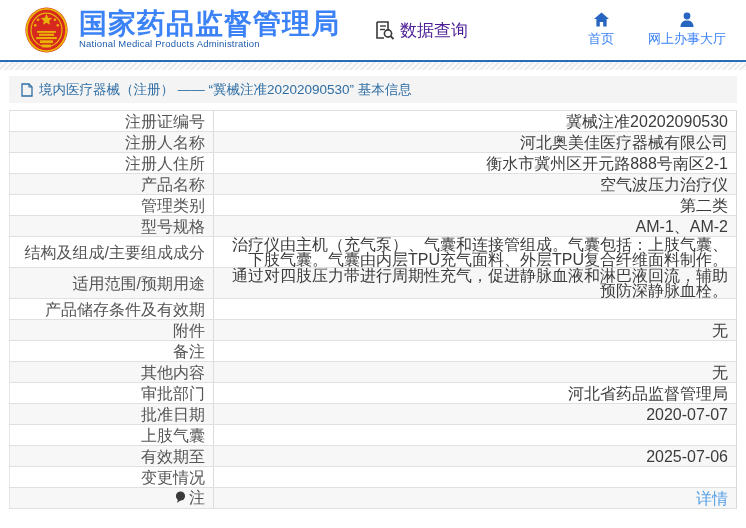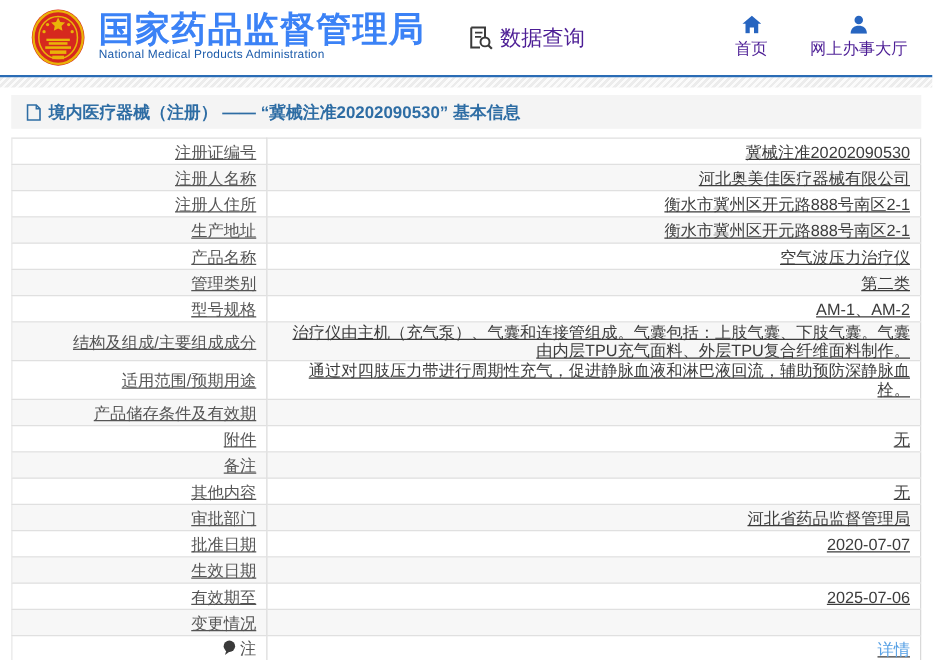--- a/index.html
+++ b/index.html
@@ -44,21 +44,21 @@
   .data-query-label { font-size: 17px; color: #4c1d95; }
   .header-nav { margin-left: auto; display: flex; align-items: center; }
   .nav-item {
     display: flex;
     flex-direction: column;
     align-items: center;
     margin-left: 34px;
     cursor: pointer;
   }
   .nav-item svg { margin-bottom: 3px; }
-  .nav-item-label { font-size: 13px; color: #4c1d95; }
+  .nav-item-label { font-size: 13px; color: #3b82f6; }
 
   
   .shadow-band {
     height: 8px;
     background: repeating-linear-gradient(
       135deg,
       #ececec 0px, #ececec 2px,
       #fbfbfb 2px, #fbfbfb 4px
     );
   }
@@ -67,44 +67,42 @@
   .main { padding: 4px 9px 0 9px; }
   .title-bar {
     margin-top: 2px;
     background: #f4f4f4;
     height: 27px;
     display: flex;
     align-items: center;
     padding: 0 12px;
     color: #2e6da4;
     font-size: 13.5px;
-    font-weight: bold;
   }
   .title-bar svg { margin-right: 6px; flex: 0 0 auto; }
 
   
   .info-table {
     width: 728px;
     margin-top: 7px;
     border-collapse: collapse;
     table-layout: fixed;
     border-left: 1px solid #e7e7e7;
     border-right: 1px solid #d9d9d9;
   }
   .info-table tr { background: #ffffff; }
   .info-table tr:nth-child(even) { background: #f7f7f7; }
   .info-table td {
     border-top: 1px solid #e0e0e0;
     border-bottom: 1px solid #e0e0e0;
-    font-size: 13px;
+    font-size: 16px;
     line-height: 15px;
     padding: 0 8px;
     height: 21px;
     vertical-align: middle;
-    text-decoration: underline;
   }
   .info-table td.label {
     width: 204px;
     text-align: right;
     color: #555;
     border-right: 1px solid #dcdcdc;
   }
   .info-table td.value {
     text-align: right;
     color: #3c3c3c;
@@ -196,24 +194,20 @@
       </tr>
       <tr>
         <td class="label">注册人名称</td>
         <td class="value">河北奥美佳医疗器械有限公司</td>
       </tr>
       <tr>
         <td class="label">注册人住所</td>
         <td class="value">衡水市冀州区开元路888号南区2-1</td>
       </tr>
       <tr>
-        <td class="label">生产地址</td>
-        <td class="value">衡水市冀州区开元路888号南区2-1</td>
-      </tr>
-      <tr>
         <td class="label">产品名称</td>
         <td class="value">空气波压力治疗仪</td>
       </tr>
       <tr>
         <td class="label">管理类别</td>
         <td class="value">第二类</td>
       </tr>
       <tr>
         <td class="label">型号规格</td>
         <td class="value">AM-1、AM-2</td>
@@ -244,21 +238,21 @@
       </tr>
       <tr>
         <td class="label">审批部门</td>
         <td class="value">河北省药品监督管理局</td>
       </tr>
       <tr>
         <td class="label">批准日期</td>
         <td class="value">2020-07-07</td>
       </tr>
       <tr>
-        <td class="label">生效日期</td>
+        <td class="label">上肢气囊</td>
         <td class="value"></td>
       </tr>
       <tr>
         <td class="label">有效期至</td>
         <td class="value">2025-07-06</td>
       </tr>
       <tr>
         <td class="label">变更情况</td>
         <td class="value"></td>
       </tr>

